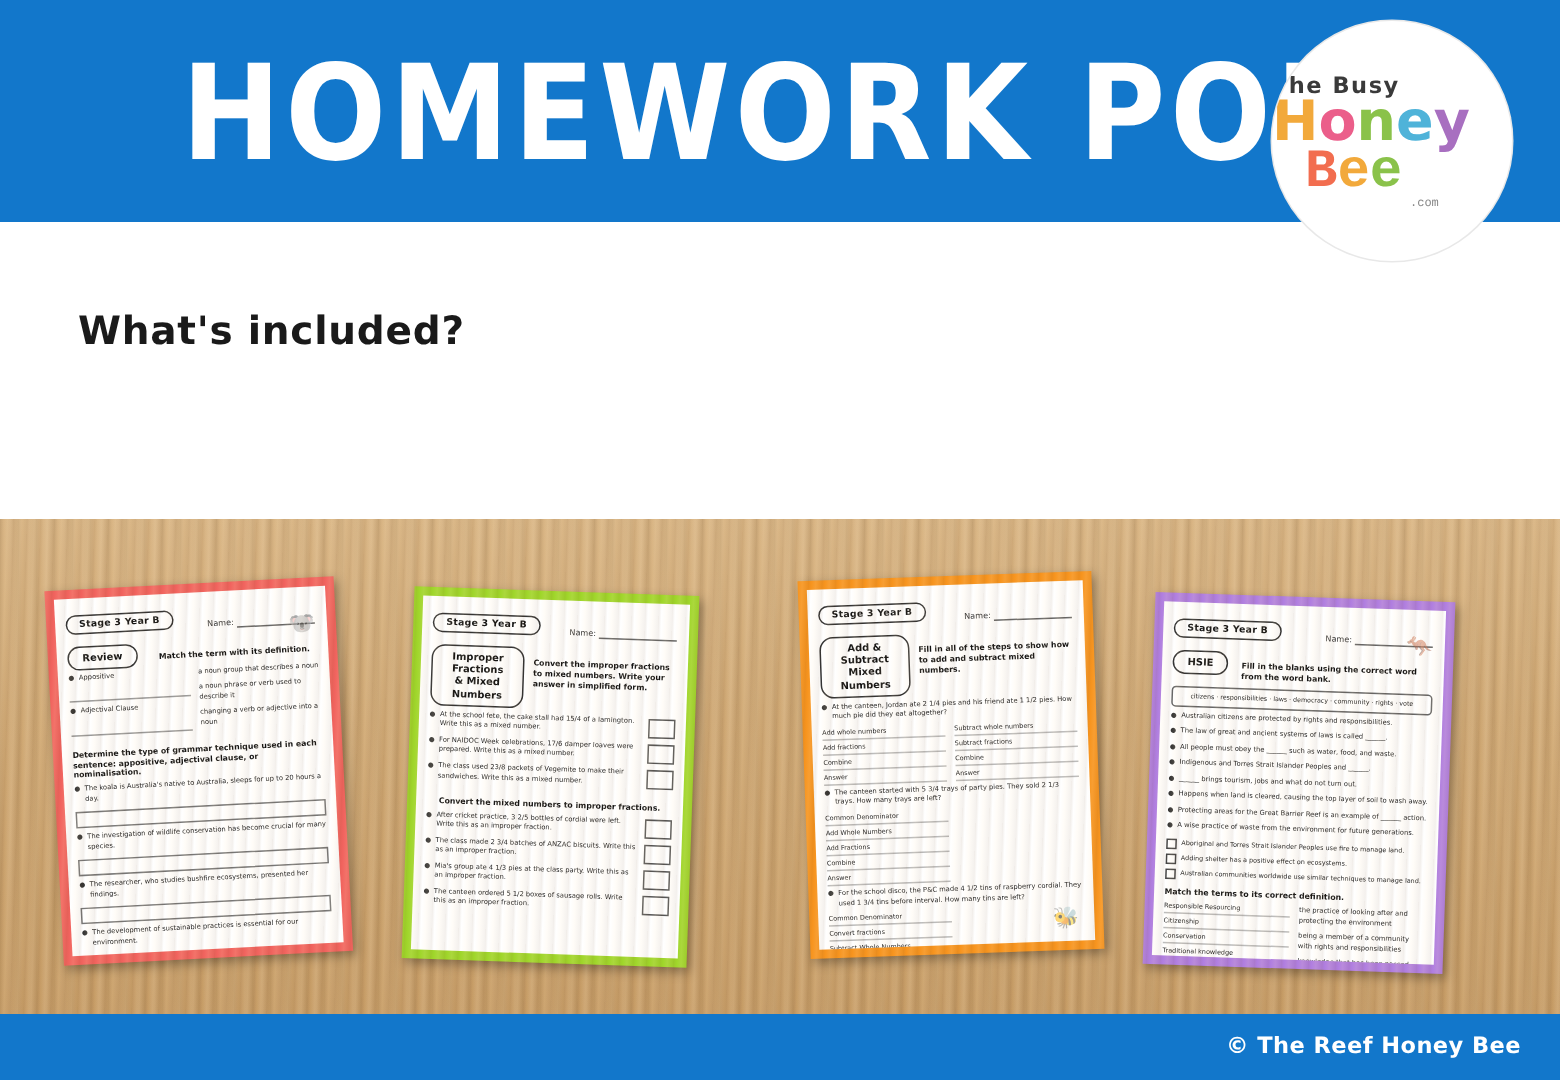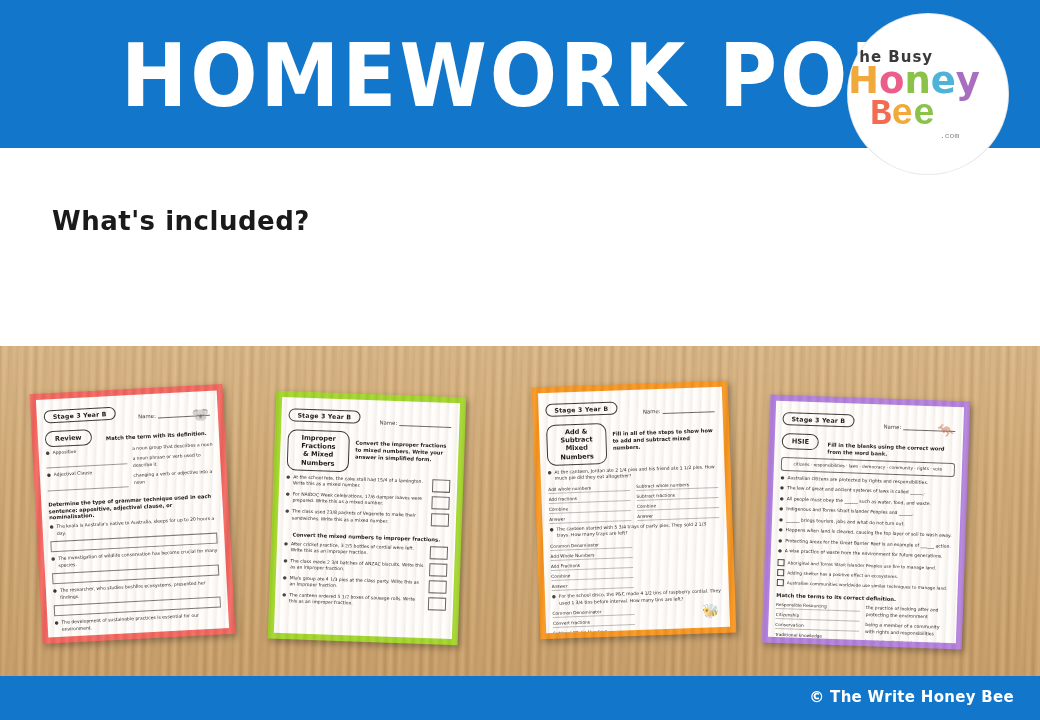--- a/index.html
+++ b/index.html
@@ -600,16 +600,16 @@
 
           </div>
         </div>
         <div class="doodle" style="right:8px; top:16px;">🦘</div>
       </div>
     </div>
 
   </div>
 
   <div class="footer-band">
-    <div class="footer-credit">© The Write Honey Bee</div>
+    <div class="footer-credit">© The Reef Honey Bee</div>
   </div>
 
 </div>
 
 </body></html>

